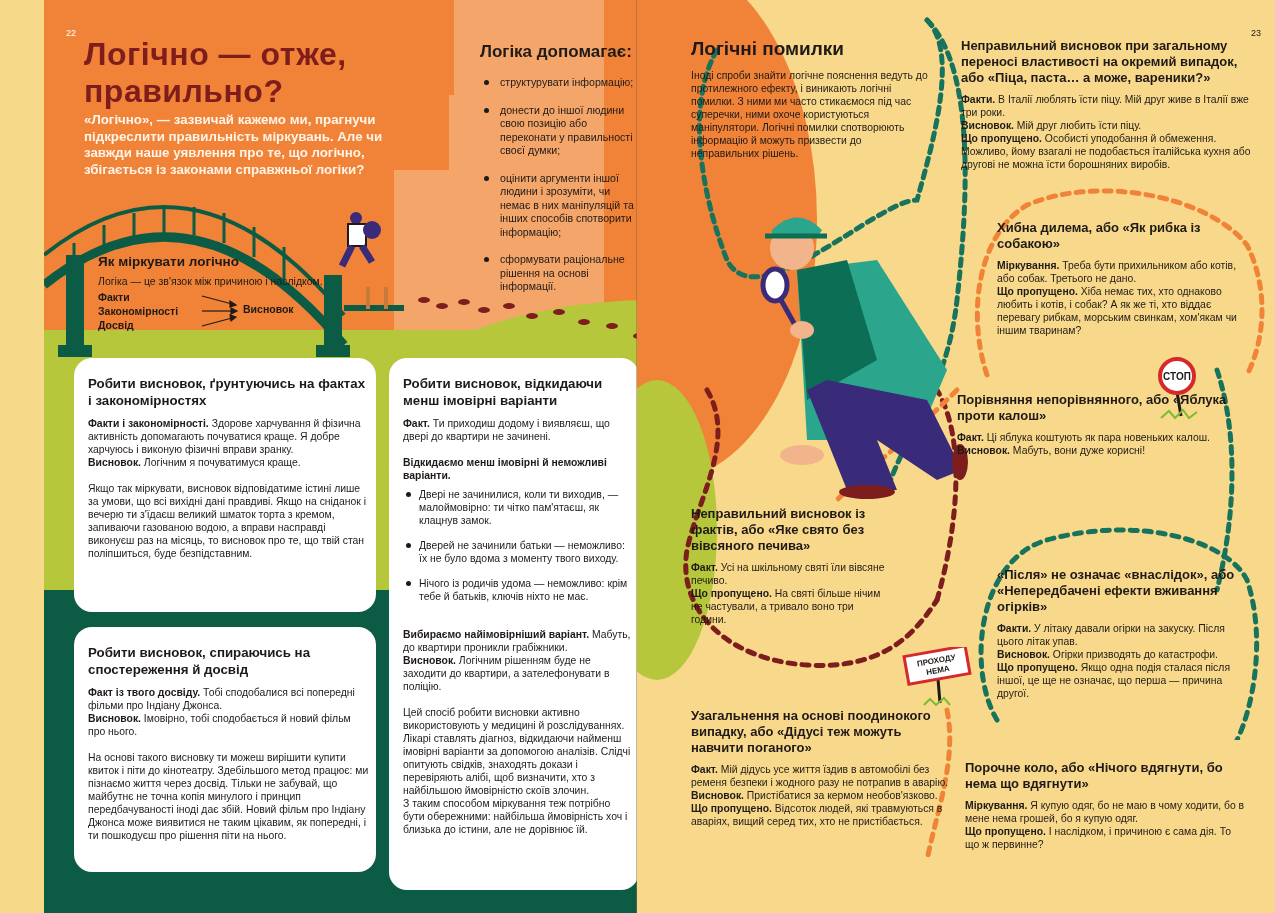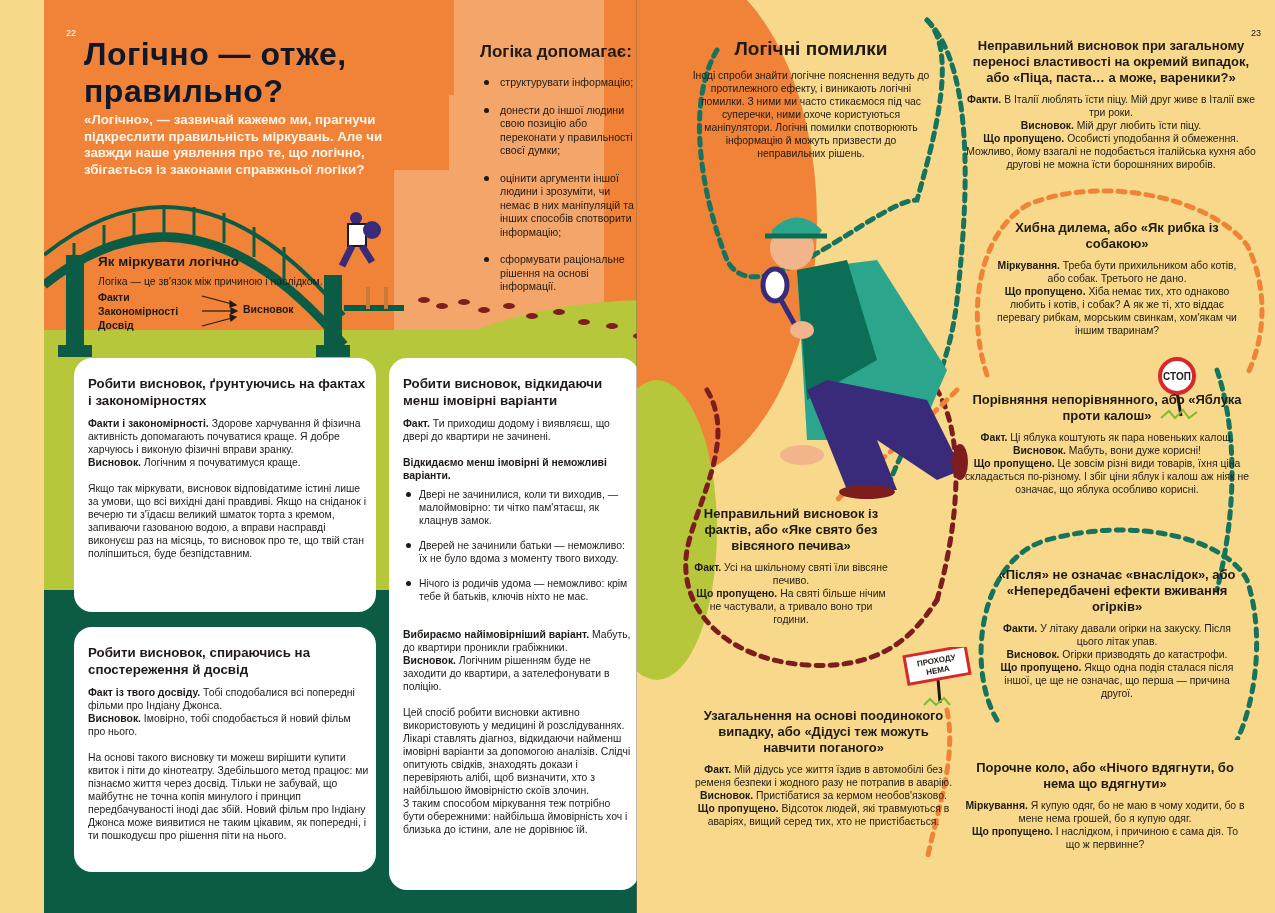--- a/index.html
+++ b/index.html
@@ -14,21 +14,21 @@
   
   .bg-building { position: absolute; background: #f4a56a; }
   .hill { position: absolute; border-radius: 50%; background: #b6c73c; }
   .dark-ground { position: absolute; left: 0; top: 590px; width: 637px; height: 323px; background: #0c5c45; }
   .green-ground { position: absolute; left: 0; top: 330px; width: 637px; height: 270px; background: #b6c73c; }
 
   .page-num { position: absolute; font-size: 9px; }
   .page-num.left { left: 22px; top: 28px; color: #fff; }
   .page-num.right { right: 14px; top: 28px; color: #1f1a17; }
 
-  .title { position: absolute; left: 40px; top: 36px; font-size: 32px; font-weight: bold; color: #0f172a; line-height: 37px; letter-spacing: 0.5px; }
+  .title { position: absolute; left: 40px; top: 36px; font-size: 32px; font-weight: bold; color: #7f1d1d; line-height: 37px; letter-spacing: 0.5px; }
   .lead { position: absolute; left: 40px; top: 112px; width: 320px; font-size: 13.3px; font-weight: bold; color: #fff4e8; line-height: 16.5px; }
 
   .helps { position: absolute; left: 436px; top: 42px; width: 160px; }
   .helps h3 { font-size: 17px; font-weight: bold; margin-bottom: 14px; }
   .helps ul { list-style: none; }
   .helps li { position: relative; padding-left: 20px; font-size: 10.6px; line-height: 13.5px; margin-bottom: 14px; }
   .helps li::before { content: ""; position: absolute; left: 4px; top: 4px; width: 5px; height: 5px; border-radius: 50%; background: #1f1a17; }
 
   .how { position: absolute; left: 54px; top: 254px; width: 240px; }
   .how h3 { font-size: 13.5px; font-weight: bold; margin-bottom: 6px; }
@@ -47,21 +47,21 @@
   .card ul { list-style: none; margin-top: 6px; }
   .card li { position: relative; padding-left: 16px; font-size: 10.4px; line-height: 13px; margin-bottom: 12px; }
   .card li::before { content: ""; position: absolute; left: 3px; top: 4px; width: 5px; height: 5px; border-radius: 50%; background: #1f1a17; }
 
   .c1 { left: 30px; top: 358px; width: 302px; height: 254px; }
   .c2 { left: 30px; top: 627px; width: 302px; height: 245px; }
   .c3 { left: 345px; top: 358px; width: 250px; height: 532px; }
 
   
   .orange-blob { position: absolute; left: -120px; top: -40px; width: 300px; height: 520px; background: #f08337; border-radius: 0 50% 50% 0; }
-  .section { position: absolute; text-align: center; }
+  .section { position: absolute; }
   .section h2 { font-size: 19px; font-weight: bold; margin-bottom: 9px; }
   .section h3 { font-size: 13px; font-weight: bold; line-height: 16px; margin-bottom: 7px; }
   .section p { font-size: 10.4px; line-height: 13px; }
   .section b { font-weight: bold; }
 
   .s-intro { left: 54px; top: 38px; width: 240px; }
   .s-pizza { left: 324px; top: 38px; width: 300px; }
   .s-dilemma { left: 360px; top: 220px; width: 240px; }
   .s-apples { left: 320px; top: 392px; width: 300px; }
   .s-cookies { left: 54px; top: 506px; width: 200px; }
@@ -296,21 +296,20 @@
     <div class="section s-dilemma">
       <h3>Хибна дилема, або «Як рибка із собакою»</h3>
       <p><b>Міркування.</b><span> Треба бути прихильником або котів, або собак. Третього не дано.</span></p>
       <p><b>Що пропущено.</b><span> Хіба немає тих, хто однаково любить і котів, і собак? А як же ті, хто віддає перевагу рибкам, морським свинкам, хом'якам чи іншим тваринам?</span></p>
     </div>
 
     <div class="section s-apples">
       <h3>Порівняння непорівнянного, або «Яблука проти калош»</h3>
       <p><b>Факт.</b><span> Ці яблука коштують як пара новеньких калош.</span></p>
       <p><b>Висновок.</b><span> Мабуть, вони дуже корисні!</span></p>
-      <p><b>Що пропущено.</b><span> Це зовсім різні види товарів, їхня ціна складається по-різному. І збіг ціни яблук і калош аж ніяк не означає, що яблука особливо корисні.</span></p>
     </div>
 
     <div class="section s-cookies">
       <h3>Неправильний висновок із фактів, або «Яке свято без вівсяного печива»</h3>
       <p><b>Факт.</b><span> Усі на шкільному святі їли вівсяне печиво.</span></p>
       <p><b>Що пропущено.</b><span> На святі більше нічим не частували, а тривало воно три години.</span></p>
     </div>
 
     <div class="section s-after">
       <h3>«Після» не означає «внаслідок», або «Непередбачені ефекти вживання огірків»</h3>

